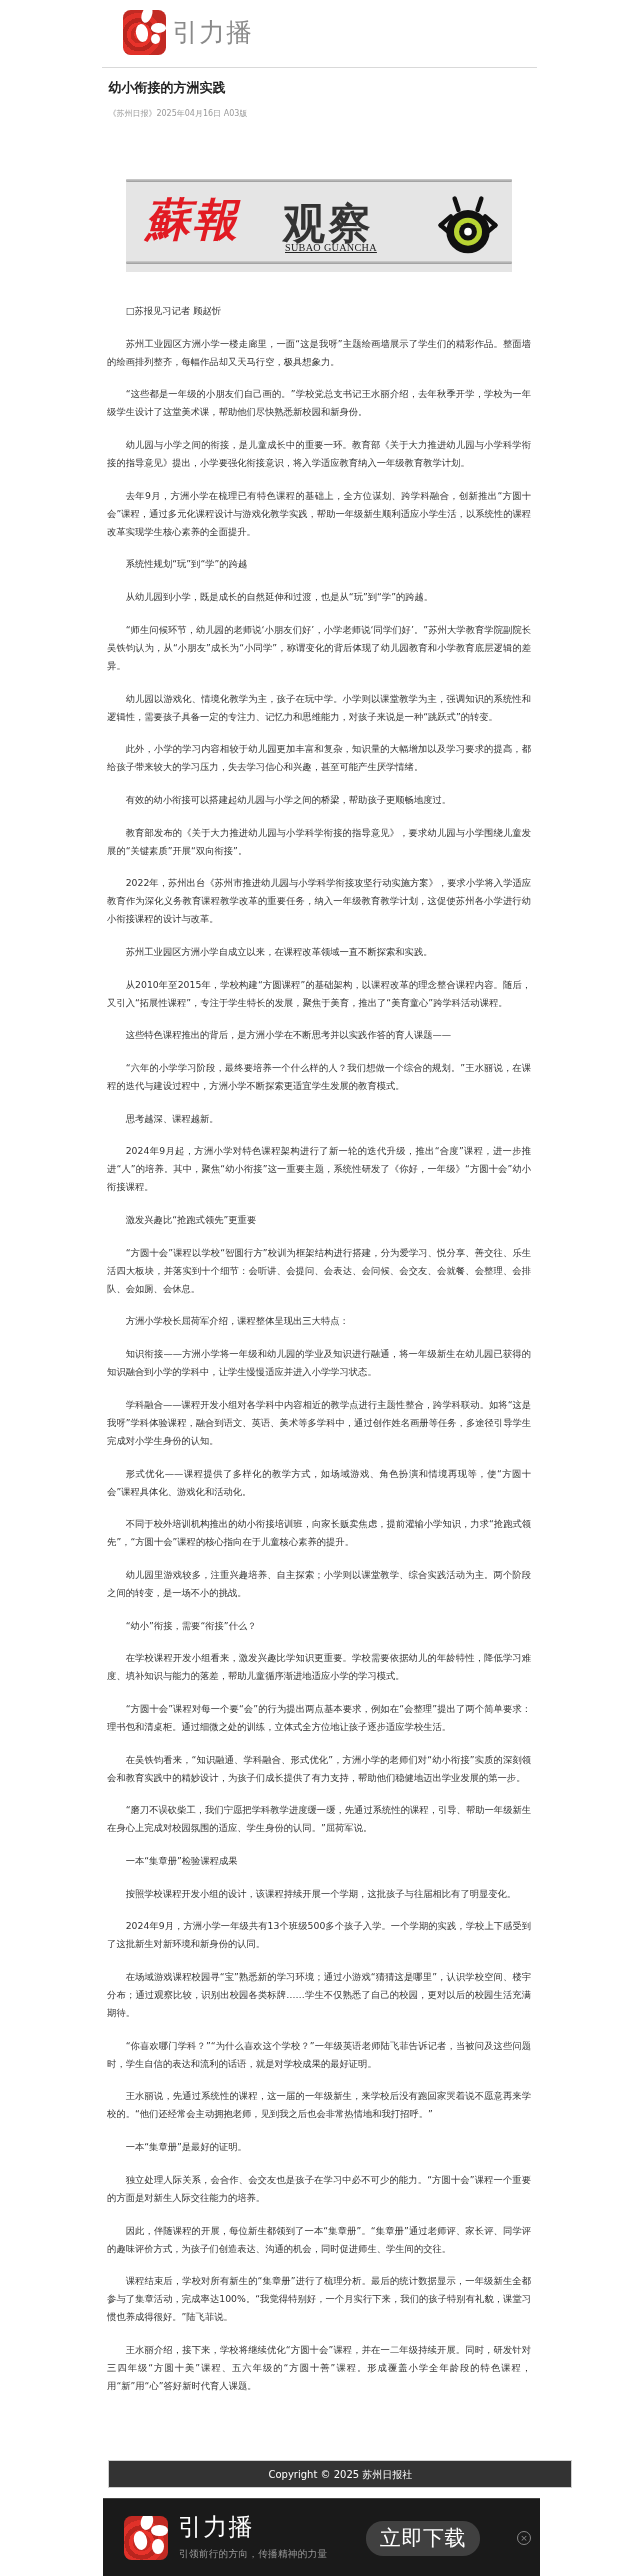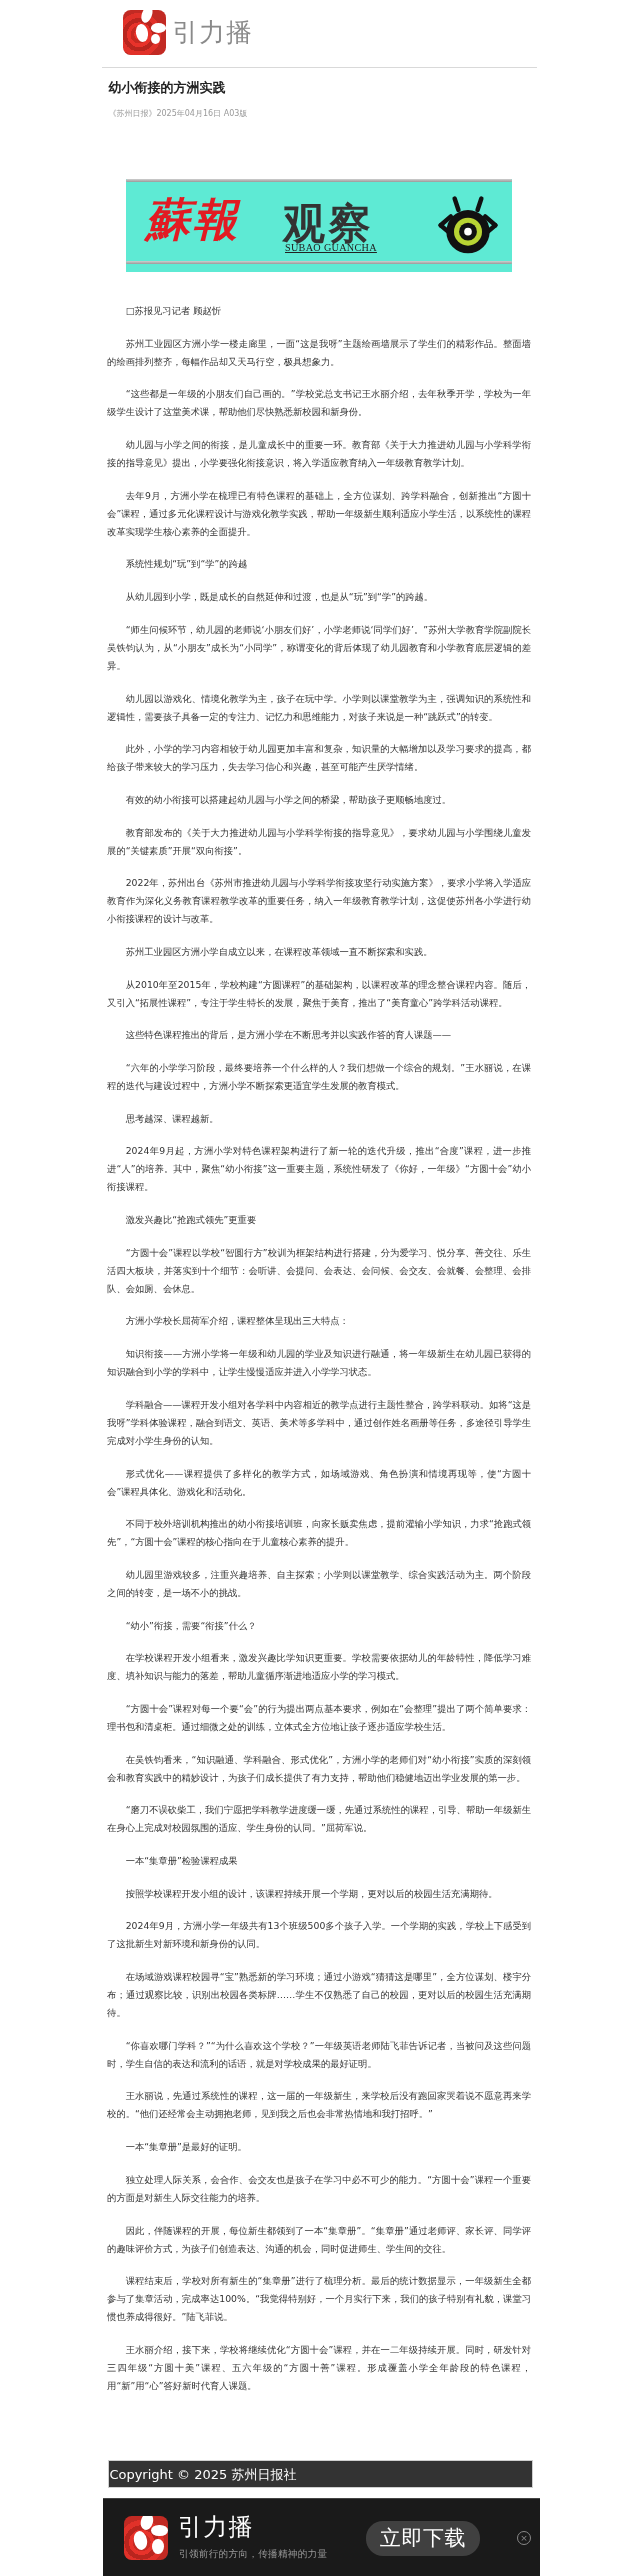--- a/index.html
+++ b/index.html
@@ -68,21 +68,21 @@
     font-size: 8px;
     color: #999999;
     line-height: 11.5px;
   }
   .banner-img {
     position: absolute;
     left: 24px;
     top: 179px;
     width: 386px;
     height: 93px;
-    background: #5eead4;
+    background: #e5e5e5;
   }
   .banner-img .rule-top, .banner-img .rule-bottom {
     position: absolute;
     left: 0; right: 0;
     height: 2.6px;
     background: linear-gradient(#cfcfcf, #9a9a9a);
     border-radius: 1.3px;
   }
   .banner-img .rule-top { top: 0; }
   .banner-img .rule-bottom { top: 82px; }
@@ -136,25 +136,26 @@
     line-height: 18px;
     color: #333333;
     text-indent: 2em;
     margin-bottom: 14.7px;
     text-align: justify;
   }
   .footer {
     position: absolute;
     left: 6.4px;
     top: 2460px;
-    width: 425px;
+    width: 464px;
     height: 28px;
     background: #333333;
     color: #ffffff;
-    font-size: 13px;
+    font-size: 10px;
+    text-align: center;
     line-height: 28px;
     border: 0.6px solid #cfcfcf;
   }
   .app-banner {
     position: absolute;
     left: 103px;
     top: 2498px;
     width: 437px;
     height: 78px;
     background: #1a1a1a;
@@ -288,23 +289,23 @@
     <p>学科融合——课程开发小组对各学科中内容相近的教学点进行主题性整合，跨学科联动。如将“这是我呀”学科体验课程，融合到语文、英语、美术等多学科中，通过创作姓名画册等任务，多途径引导学生完成对小学生身份的认知。</p>
     <p>形式优化——课程提供了多样化的教学方式，如场域游戏、角色扮演和情境再现等，使“方圆十会”课程具体化、游戏化和活动化。</p>
     <p>不同于校外培训机构推出的幼小衔接培训班，向家长贩卖焦虑，提前灌输小学知识，力求“抢跑式领先”，“方圆十会”课程的核心指向在于儿童核心素养的提升。</p>
     <p>幼儿园里游戏较多，注重兴趣培养、自主探索；小学则以课堂教学、综合实践活动为主。两个阶段之间的转变，是一场不小的挑战。</p>
     <p>“幼小”衔接，需要“衔接”什么？</p>
     <p>在学校课程开发小组看来，激发兴趣比学知识更重要。学校需要依据幼儿的年龄特性，降低学习难度、填补知识与能力的落差，帮助儿童循序渐进地适应小学的学习模式。</p>
     <p>“方圆十会”课程对每一个要“会”的行为提出两点基本要求，例如在“会整理”提出了两个简单要求：理书包和清桌柜。通过细微之处的训练，立体式全方位地让孩子逐步适应学校生活。</p>
     <p>在吴铁钧看来，“知识融通、学科融合、形式优化”，方洲小学的老师们对“幼小衔接”实质的深刻领会和教育实践中的精妙设计，为孩子们成长提供了有力支持，帮助他们稳健地迈出学业发展的第一步。</p>
     <p>“磨刀不误砍柴工，我们宁愿把学科教学进度缓一缓，先通过系统性的课程，引导、帮助一年级新生在身心上完成对校园氛围的适应、学生身份的认同。”屈荷军说。</p>
     <p>一本“集章册”检验课程成果</p>
-    <p>按照学校课程开发小组的设计，该课程持续开展一个学期，更对以后的校园生活充满期待。</p>
+    <p>按照学校课程开发小组的设计，该课程持续开展一个学期，这批孩子与往届相比有了明显变化。</p>
     <p>2024年9月，方洲小学一年级共有13个班级500多个孩子入学。一个学期的实践，学校上下感受到了这批新生对新环境和新身份的认同。</p>
-    <p>在场域游戏课程校园寻“宝”熟悉新的学习环境；通过小游戏“猜猜这是哪里”，全方位谋划、楼宇分布；通过观察比较，识别出校园各类标牌……学生不仅熟悉了自己的校园，更对以后的校园生活充满期待。</p>
+    <p>在场域游戏课程校园寻“宝”熟悉新的学习环境；通过小游戏“猜猜这是哪里”，认识学校空间、楼宇分布；通过观察比较，识别出校园各类标牌……学生不仅熟悉了自己的校园，更对以后的校园生活充满期待。</p>
     <p>“你喜欢哪门学科？”“为什么喜欢这个学校？”一年级英语老师陆飞菲告诉记者，当被问及这些问题时，学生自信的表达和流利的话语，就是对学校成果的最好证明。</p>
     <p>王水丽说，先通过系统性的课程，这一届的一年级新生，来学校后没有跑回家哭着说不愿意再来学校的。“他们还经常会主动拥抱老师，见到我之后也会非常热情地和我打招呼。”</p>
     <p>一本“集章册”是最好的证明。</p>
     <p>独立处理人际关系，会合作、会交友也是孩子在学习中必不可少的能力。“方圆十会”课程一个重要的方面是对新生人际交往能力的培养。</p>
     <p>因此，伴随课程的开展，每位新生都领到了一本“集章册”。“集章册”通过老师评、家长评、同学评的趣味评价方式，为孩子们创造表达、沟通的机会，同时促进师生、学生间的交往。</p>
     <p>课程结束后，学校对所有新生的“集章册”进行了梳理分析。最后的统计数据显示，一年级新生全都参与了集章活动，完成率达100%。“我觉得特别好，一个月实行下来，我们的孩子特别有礼貌，课堂习惯也养成得很好。”陆飞菲说。</p>
     <p>王水丽介绍，接下来，学校将继续优化“方圆十会”课程，并在一二年级持续开展。同时，研发针对三四年级“方圆十美”课程、五六年级的“方圆十善”课程。形成覆盖小学全年龄段的特色课程，用“新”用“心”答好新时代育人课题。</p>
   </div>
 
   <div class="footer">

